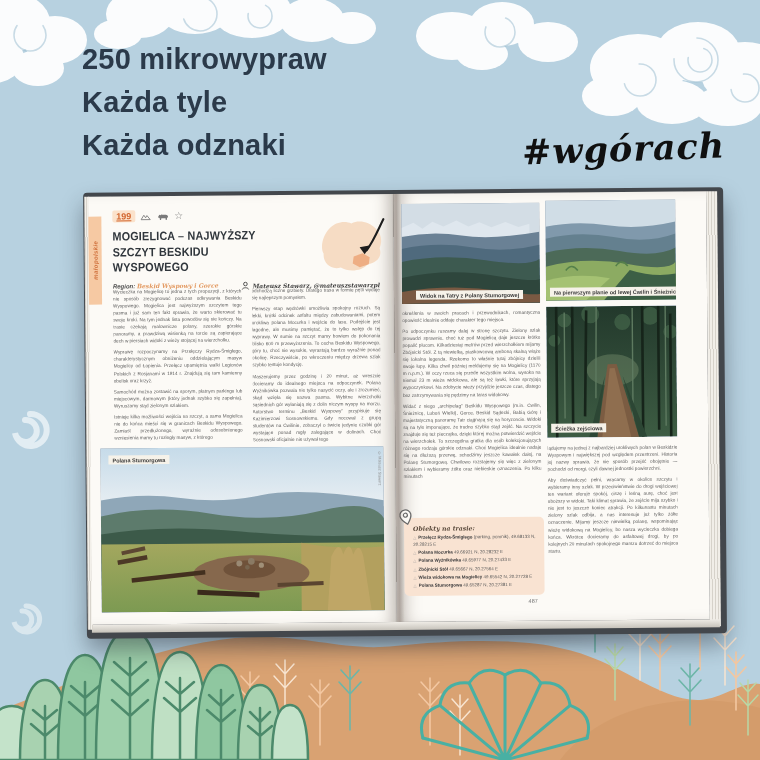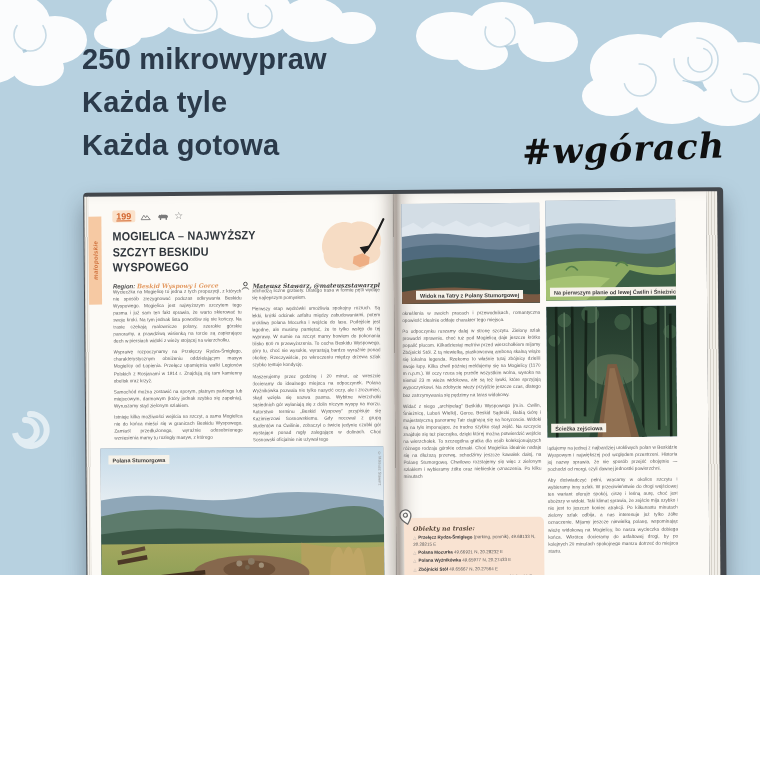--- a/index.html
+++ b/index.html
@@ -1,17 +1,17 @@
 <!DOCTYPE html>
 <html><head>
 <meta charset="utf-8">
 <style>
   html,body{margin:0;padding:0;width:760px;height:760px;overflow:hidden;
     font-family:"Liberation Sans",sans-serif;}
-  .stage{position:relative;width:760px;height:575px;background:#b7d1e0;overflow:hidden;}
+  .stage{position:relative;width:760px;height:760px;background:#b7d1e0;overflow:hidden;}
 
   
   .clouds{position:absolute;left:0;top:0;z-index:1;}
   .swirl{position:absolute;z-index:1;opacity:.8;}
 
   
   .headline{position:absolute;left:82px;top:38px;z-index:3;color:#2b3a4a;
     font-weight:bold;font-size:29px;line-height:1.48;letter-spacing:.2px;}
   .hashtag{position:absolute;left:522px;top:128px;z-index:3;color:#101010;
     font-family:"DejaVu Serif",serif;font-style:italic;font-weight:bold;
@@ -133,21 +133,21 @@
   <svg class="swirl" style="left:-8px;top:392px;" width="72" height="72" viewBox="0 0 72 72">
     <path d="M38 22 a16 16 0 1 1 -15 19 a11 11 0 1 0 10 -13" fill="none" stroke="#ffffff" stroke-width="6" stroke-linecap="round" opacity="0.75"></path>
   </svg>
   <svg class="swirl" style="left:-6px;top:588px;" width="60" height="60" viewBox="0 0 60 60">
     <path d="M32 18 a13 13 0 1 1 -12 16 a9 9 0 1 0 8 -11" fill="none" stroke="#ffffff" stroke-width="5" stroke-linecap="round" opacity="0.6"></path>
   </svg>
 
   <div class="headline">
     <div>250 mikrowypraw</div>
     <div>Każda tyle</div>
-    <div>Każda gotowa</div>
+    <div>Każda odznaki</div>
   </div>
   <div class="hashtag">#wgórach</div>
 
   <svg class="hills" width="760" height="200" viewBox="0 0 760 200">
     <path d="M0 150 C60 128 150 86 235 78 C300 72 340 92 395 86 C450 80 520 78 560 88
              C620 100 660 142 700 140 C724 138 744 120 760 124 L760 200 L0 200 Z" fill="#d9a272"></path>
     <path d="M560 200 C600 148 680 128 760 148 L760 200 Z" fill="#d29a68" opacity="0.7"></path>
 
     <g stroke-linecap="round" fill="none">
       <g stroke="#f3c7a1" stroke-width="1.6">

